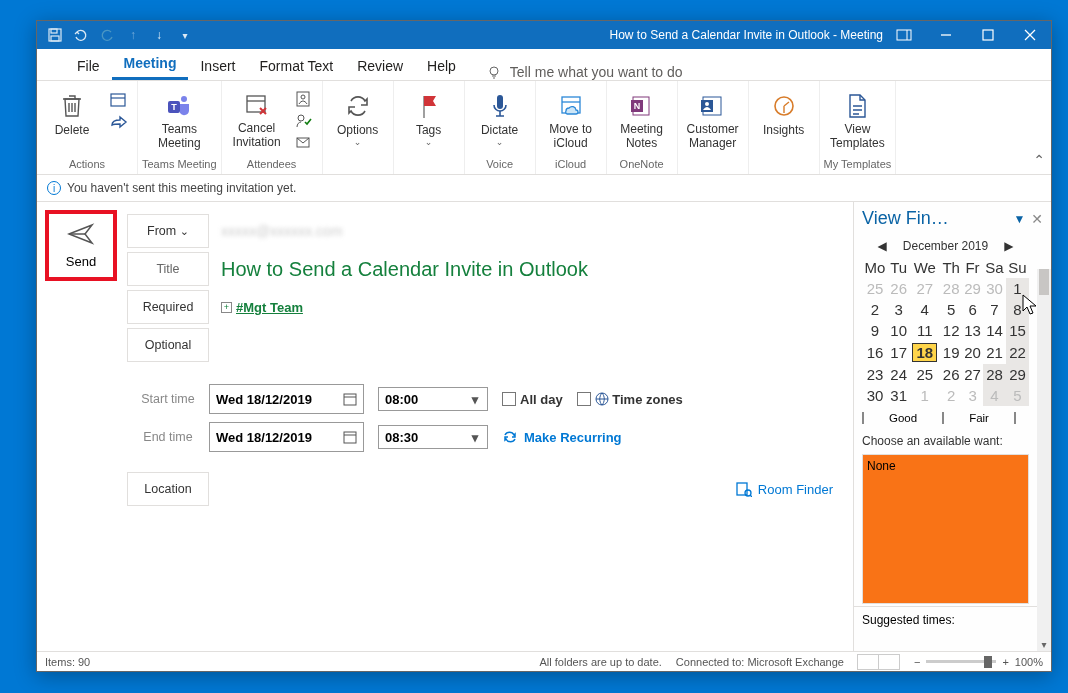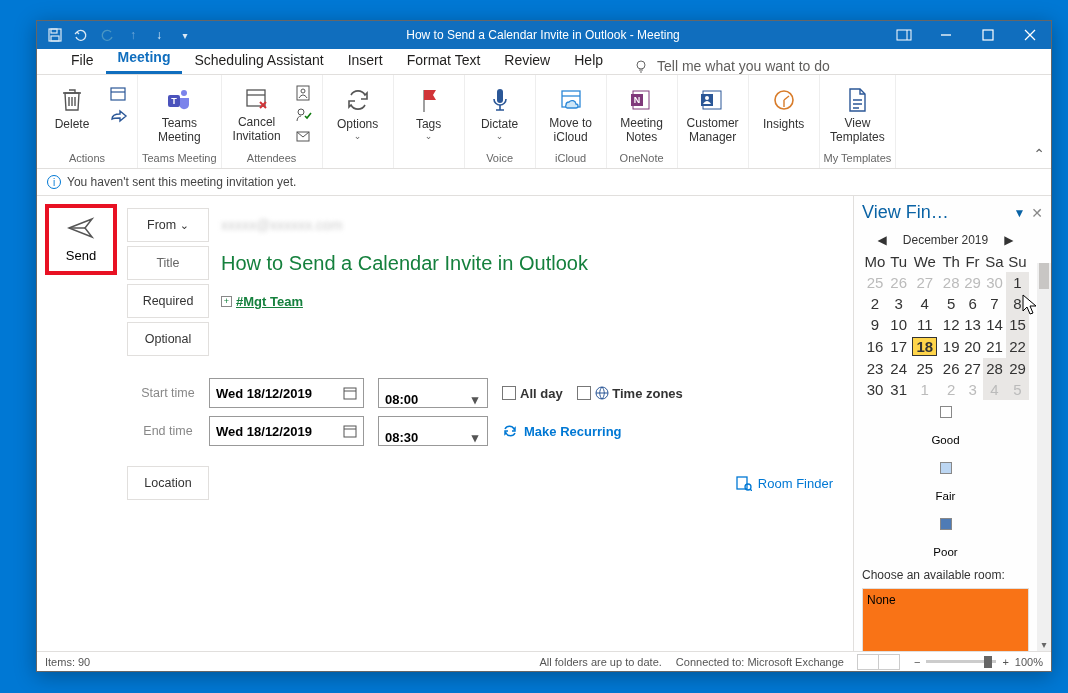--- a/index.html
+++ b/index.html
@@ -18,26 +18,26 @@
   .window {
     position:absolute; left:36px; top:20px; width:1016px; height:652px;
     background:#fff; box-shadow:0 4px 20px rgba(0,0,0,.3); display:flex; flex-direction:column;
     border:1px solid #666;
   }
 
   
   .titlebar { height:28px; background: var(--outlook-titlebar); color:#fff; display:flex; align-items:center; font-size:12px;}
   .qat { display:flex; align-items:center; gap:6px; padding:0 8px;}
   .qat .qbtn { width:20px; height:20px; display:flex; align-items:center; justify-content:center; color:#fff; opacity:.85; }
-  .titlebar .title { flex:1; text-align:center;}
+  .titlebar .title { flex:1; text-align:right;}
   .winbtns { display:flex;}
   .winbtns .wb { width:42px; height:28px; display:flex; align-items:center; justify-content:center; color:#fff;}
 
   
-  .tabs { height:26px; display:flex; align-items:flex-end; padding:0 22px; border-bottom:1px solid var(--border-light);}
+  .tabs { height:32px; display:flex; align-items:flex-end; padding:0 28px; border-bottom:1px solid var(--border-light);}
   .tabs .tab { padding:6px 12px 6px; font-size:14px; color:var(--text-dark); }
   .tabs .tab.file { color:var(--text-dark);}
   .tabs .tab.active { color: var(--outlook-titlebar); border-bottom:3px solid var(--outlook-titlebar); font-weight:600; }
   .tabs .search-hint { display:flex; align-items:center; gap:8px; margin-left:18px; color:var(--text-muted); font-size:14px;}
   .bulb { width:16px; height:16px; }
 
   
   .ribbon { height:94px; border-bottom:1px solid var(--border-light); display:flex; position:relative;}
   .ribbon .group { display:flex; flex-direction:column; align-items:center; justify-content:flex-end; padding:4px 4px 2px; border-right:1px solid #eee;}
   .ribbon .group .items { display:flex; flex:1; align-items:flex-start; gap:4px; padding-top:4px;}
@@ -64,21 +64,21 @@
   .fld-label.btn { color:#333;}
   .fld-value { flex:1; padding:0 12px; font-size:14px; color:#15803d; display:flex; align-items:center; height:34px;}
   .fld-value.title-val { font-size:20px; font-weight:400;}
   .req-chip { font-size:13px;}
   .underline { text-decoration: underline;}
   .bold { font-weight:600;}
 
   .time-row { display:flex; align-items:center; gap:14px;font-weight:bold;}
   .date-box { width:155px; height:30px; border:1px solid #999; display:flex; align-items:center; padding:0 6px; font-size:13px;}
   .date-box .d-txt { flex:1;}
-  .time-box { width:110px; height:30px; border:1px solid #999; display:flex; align-items:flex-end; padding:0 6px; font-size:13px;}
+  .time-box { width:110px; height:24px; border:1px solid #999; display:flex; align-items:center; padding:0 6px; font-size:13px;}
   .drop-caret { width:12px; text-align:center; color:#555;}
   .cb { width:14px; height:14px; border:1px solid #777; margin-right:4px;}
   .opt { display:flex; align-items:center; font-size:13px; color:#333;}
 
   .link-action { color: var(--link); font-size:13px; display:flex; align-items:center; gap:6px;}
   .rf-link { margin-left:auto; margin-right:20px;}
 
   
   .roomfinder { width:198px; border-left:1px solid var(--border-light); background:#fefefe; display:flex; flex-direction:column; font-size:12px; position:relative;}
   .rf-head { display:flex; align-items:center; padding:6px 8px; color:#0a63a5; font-size:18px;}
@@ -86,21 +86,21 @@
   .rf-head .rf-drop { font-size:12px; color:#0a63a5; margin:0 6px;}
   .rf-head .rf-close { color:#888; font-size:14px;}
   .cal { padding:0 8px;}
   .cal .cal-nav { display:flex; align-items:center; justify-content:center; gap:16px; font-size:12px; padding:4px 0; color:#333;}
   .cal table { width:100%; border-collapse:collapse; font-size:15px; color:#333;}
   .cal th { font-weight:400; padding:2px 0;}
   .cal td { text-align:center; padding:2px 0;}
   .cal td.dim { color:#bbb;}
   .cal td.shade { background:#e9e7e5;}
   .cal td.today span { background:#ffd54a; border:1px solid #333; padding:0 3px; display:inline-block; font-weight:600;}
-  .legend { display:flex; gap:16px; align-items:center; padding:6px 8px; font-size:11.5px;flex-direction:column;}
+  .legend { display:flex; gap:25px; align-items:center; padding:6px 8px; font-size:11.5px;}
   .legend .sw { width:12px; height:12px; border:1px solid #888;}
   .sw.good { background:#fff;}
   .sw.fair { background:#bcd6f2;}
   .sw.poor { background:#4e7bb5;}
   .rf-section { padding:4px 8px; font-size:12px; color:#333;}
   .rf-list { margin:2px 8px; height:150px; border:1px solid var(--border-light); background:#f97316; padding:4px; font-size:12px;}
   .rf-sugg { padding:6px 8px; font-size:12px; border-top:1px solid var(--border-light);}
   .rf-scroll { position:absolute; right:0; top:34px; bottom:0; width:14px; background:#f0f0f0;}
   .rf-scroll .thumb { position:absolute; top:0; left:2px; width:10px; height:26px; background:#c8c6c4;}
   .rf-scroll .arrow { position:absolute; left:0; width:14px; height:14px; display:flex; align-items:center; justify-content:center; font-size:10px; color:#666;}
@@ -170,21 +170,20 @@
             <line x1="1" y1="1" x2="11" y2="11"></line>
             <line x1="11" y1="1" x2="1" y2="11"></line>
           </svg>
         </div>
     </div>
   </div>
 
   <div class="tabs">
     <div class="tab file">File</div>
     <div class="tab active">Meeting</div>
-    <div class="tab">Scheduling Assistant</div>
     <div class="tab">Insert</div>
     <div class="tab">Format Text</div>
     <div class="tab">Review</div>
     <div class="tab">Help</div>
     <div class="search-hint">
       <span class="bulb">
           <svg width="16" height="16" viewBox="0 0 16 16" fill="none" stroke="#666" stroke-width="1">
             <circle cx="8" cy="7" r="4"></circle>
             <path d="M6 12h4M7 14h2"></path>
           </svg>
@@ -622,21 +621,21 @@
           </table>
         </div>
         <div class="legend">
           <span class="sw good"></span>
             <span>Good</span>
           <span class="sw fair"></span>
             <span>Fair</span>
           <span class="sw poor"></span>
             <span>Poor</span>
         </div>
-        <div class="rf-section">Choose an available room:</div>
+        <div class="rf-section">Choose an available want:</div>
         <div class="rf-list">
           <div>None</div>
         </div>
         <div class="rf-sugg">Suggested times:</div>
         <div class="rf-scroll">
           <div class="thumb"></div>
           <div class="arrow down">▾</div>
         </div>
       </div>
     </div>

